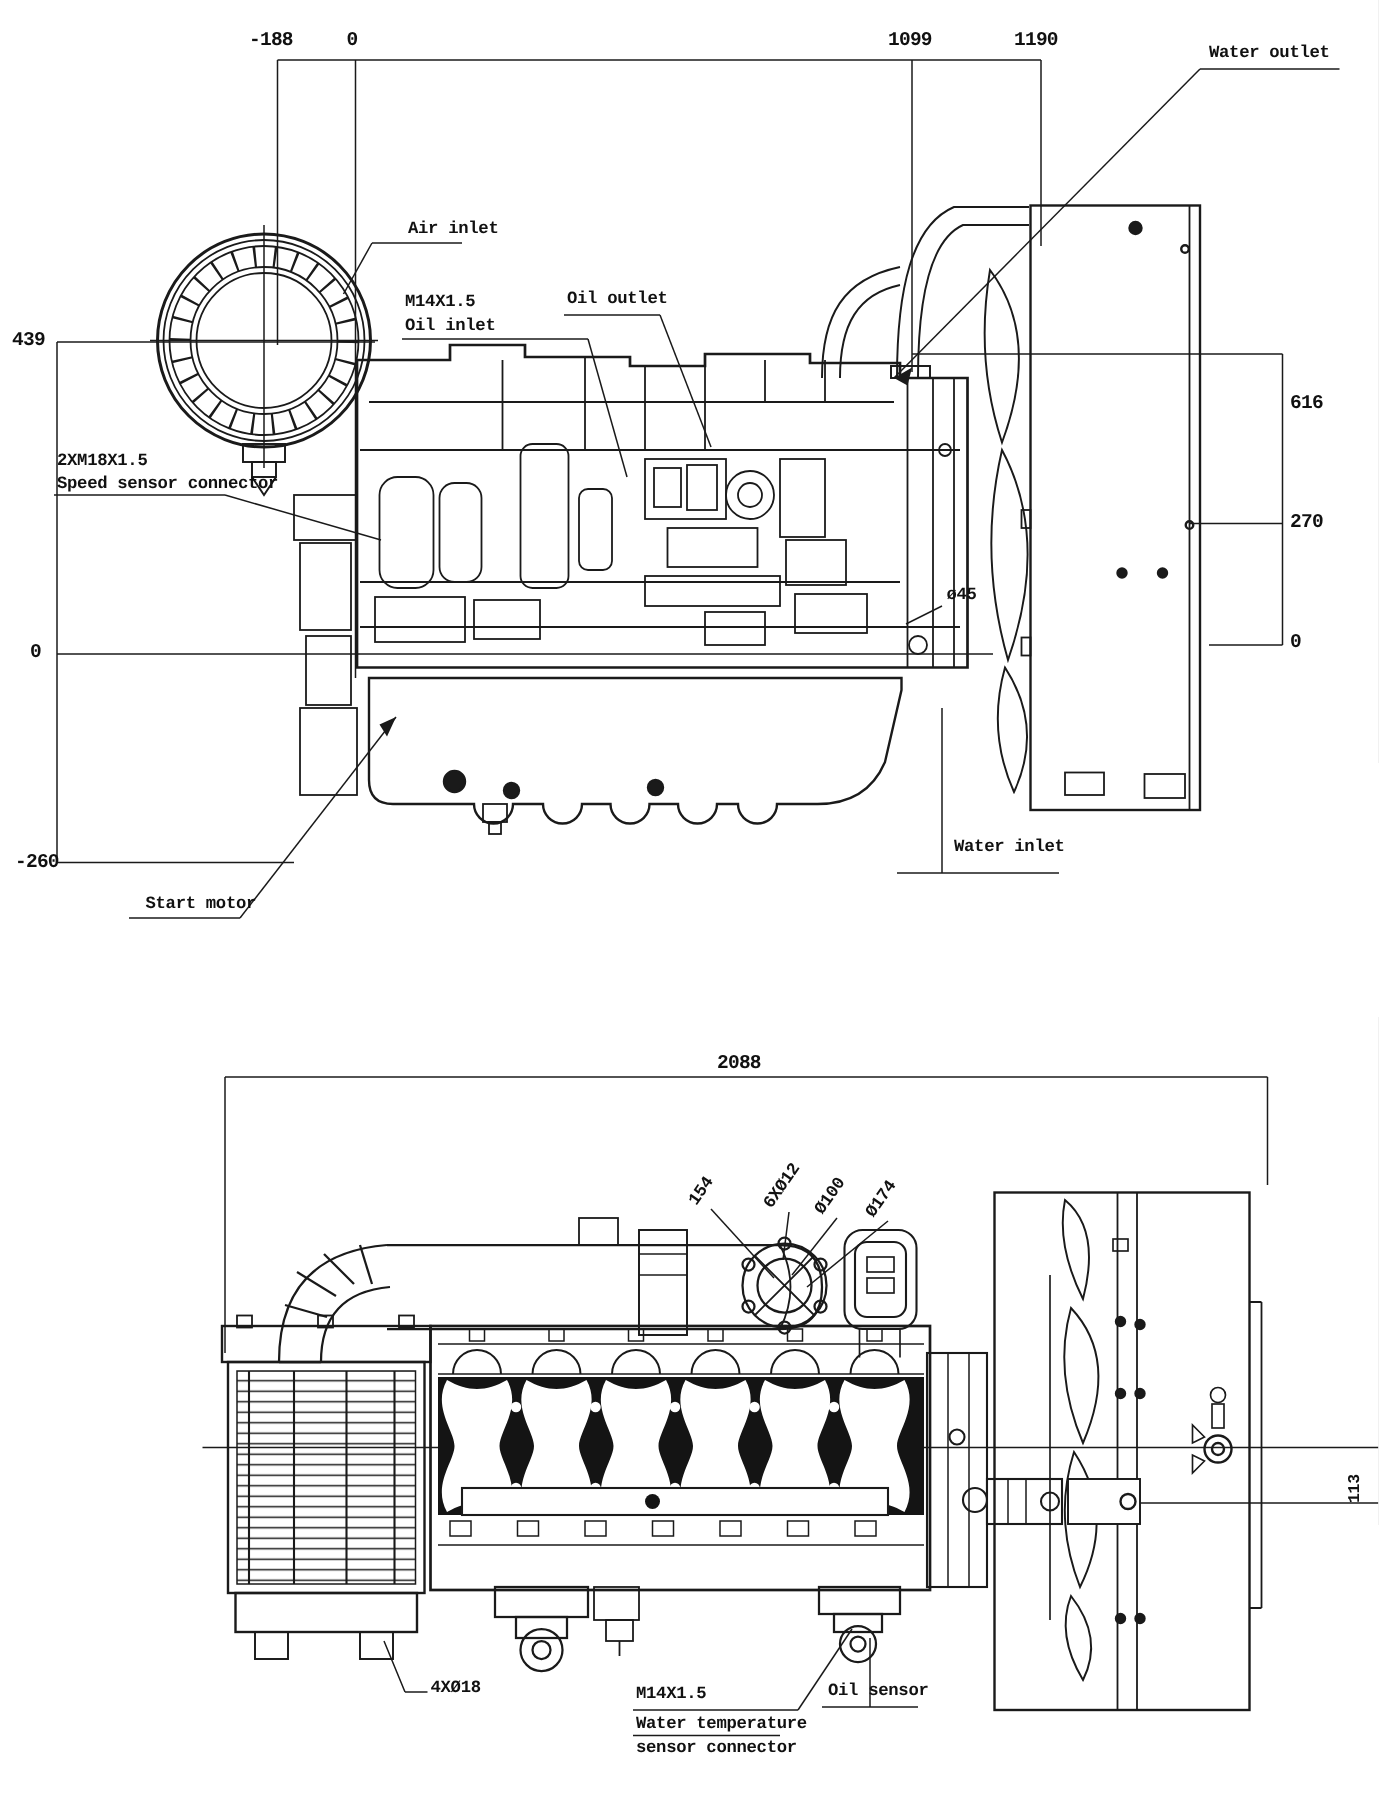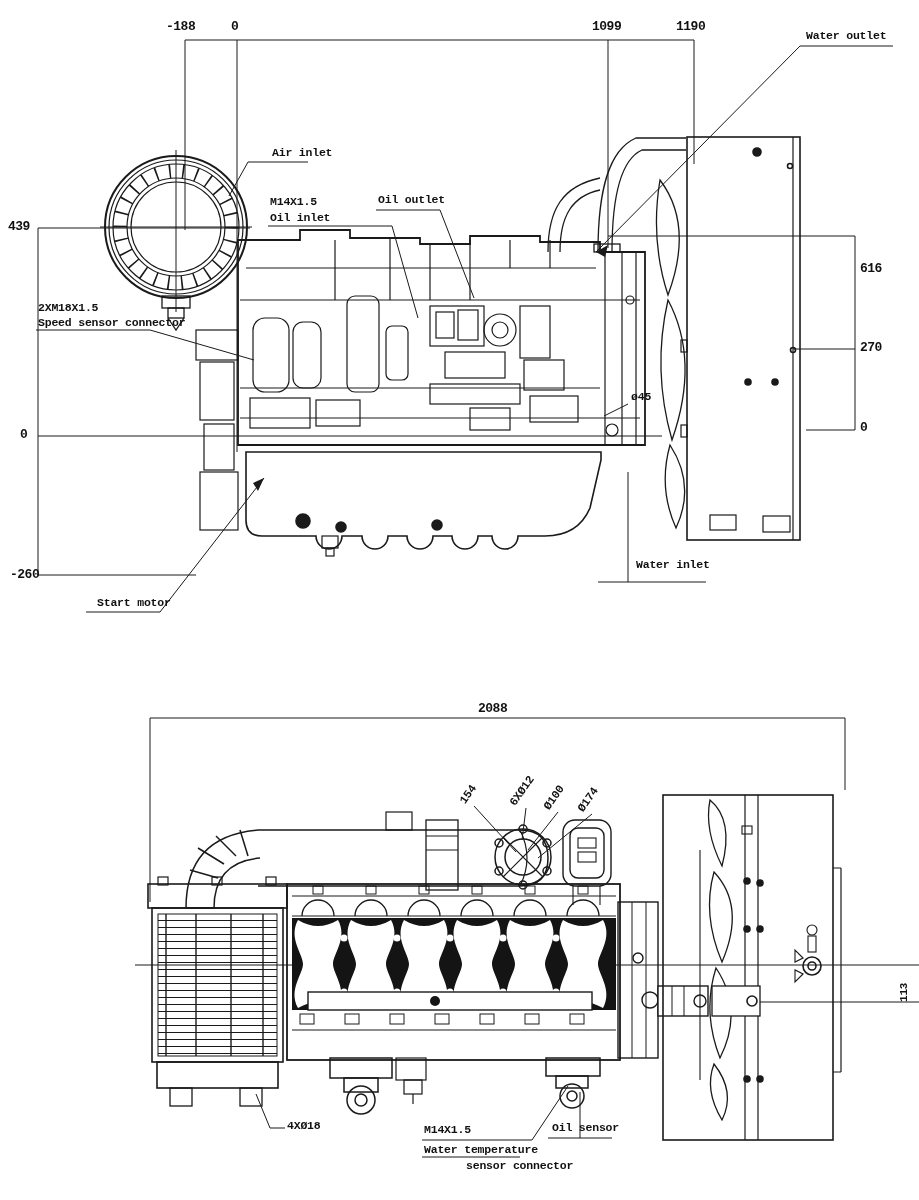--- a/index.html
+++ b/index.html
@@ -342,17 +342,17 @@
 <div class="lbl" style="left:636px; top:559px;">Water inlet</div>
 
 <div class="lbl dim" style="left:478px; top:702px;">2088</div>
 <div class="lbl rot" style="left:468px; top:794px;">154</div>
 <div class="lbl rot" style="left:518px; top:796px;">6XØ12</div>
 <div class="lbl rot" style="left:552px; top:800px;">Ø100</div>
 <div class="lbl rot" style="left:586px; top:802px;">Ø174</div>
 <div class="lbl" style="left:287px; top:1120px;">4XØ18</div>
 <div class="lbl" style="left:424px; top:1124px;">M14X1.5</div>
 <div class="lbl" style="left:424px; top:1144px;">Water temperature</div>
-<div class="lbl" style="left:424px; top:1160px;margin-left:42px;">sensor connector</div>
+<div class="lbl" style="left:424px; top:1160px;">sensor connector</div>
 <div class="lbl" style="left:552px; top:1122px;">Oil sensor</div>
 <div class="lbl rot90" style="left:898px; top:1002px;">113</div>
 
 </div>
 
 </body></html>

